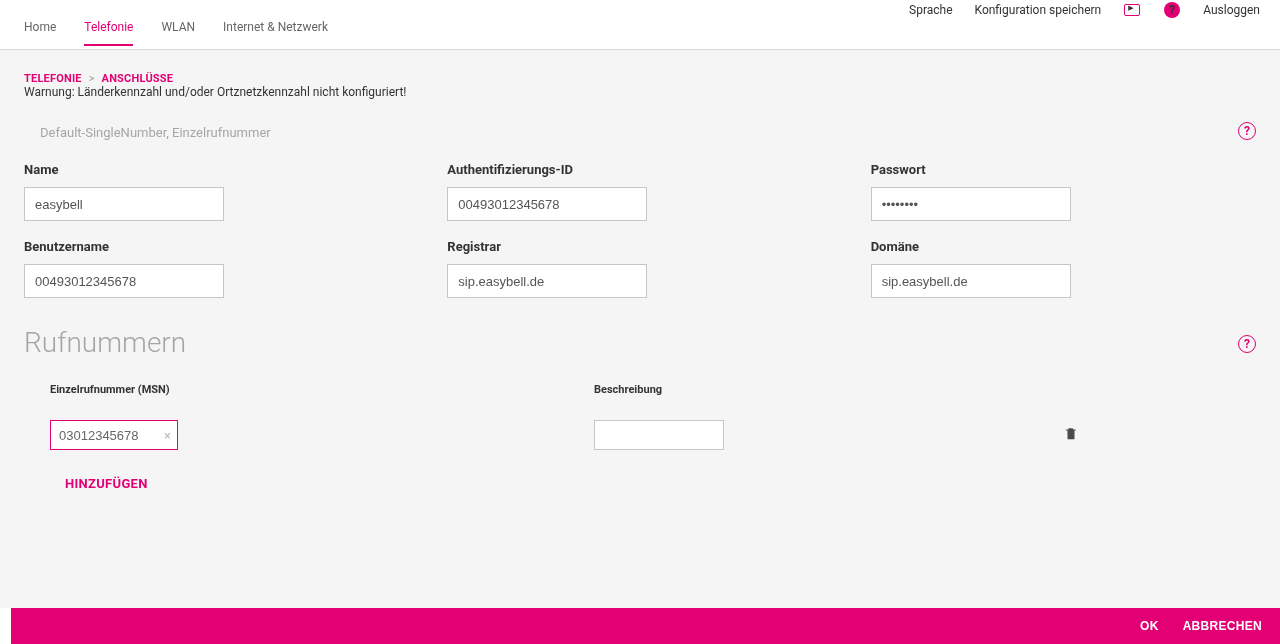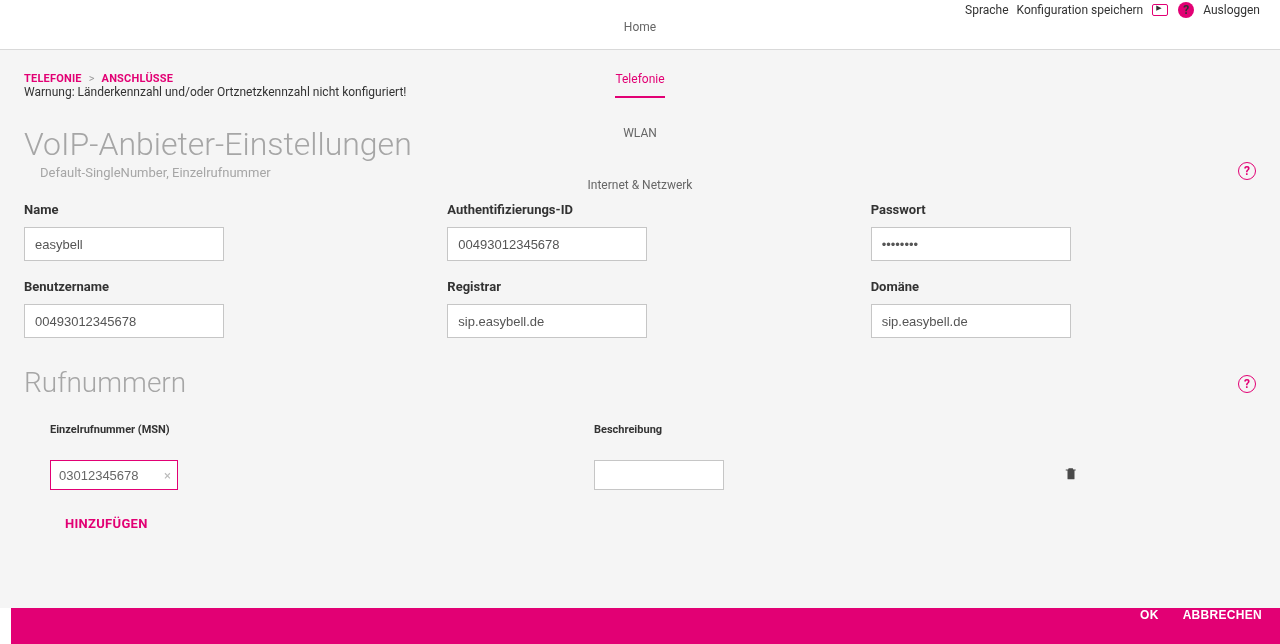--- a/index.html
+++ b/index.html
@@ -14,21 +14,21 @@
     position: relative;
   }
 
   
   .top-bar {
     display: flex;
     justify-content: flex-end;
     align-items: center;
     height: 20px;
     padding: 0 20px;
-    gap: 8px;
+    gap: 22px;
   }
   .top-bar span, .top-bar a {
     font-size: 12px;
     color: #333;
     cursor: pointer;
   }
   .top-icon {
     color: #e20074;
     display: inline-flex;
     align-items: center;
@@ -63,22 +63,21 @@
     text-align: center;
   }
 
   
   .nav-tabs {
     display: flex;
     gap: 28px;
     padding: 0 24px;
     border-bottom: 1px solid #d9d9d9;
     height: 30px;
-    align-items: center;
-    flex-direction: column;
+    align-items: flex-start;
   }
   .nav-tabs a {
     font-size: 12px;
     color: #666;
     text-decoration: none;
     padding-bottom: 10px;
     cursor: pointer;
   }
   .nav-tabs a.active {
     color: #e20074;
@@ -222,21 +221,21 @@
   
   .footer-bar {
     position: absolute;
     bottom: 0;
     left: 0;
     right: 0;
     height: 36px;
     background: #e20074;
     display: flex;
     justify-content: flex-end;
-    align-items: flex-start;
+    align-items: center;
     padding-right: 18px;
     gap: 24px;
     margin-left: 11px;
   }
   .footer-bar button {
     background: transparent;
     border: none;
     color: #fff;
     font-size: 12px;
     font-weight: bold;
@@ -269,21 +268,20 @@
 <div class="content">
 
   <div class="breadcrumb">
     <span>TELEFONIE</span>
     <span class="sep">&gt;</span>
     <span>ANSCHLÜSSE</span>
   </div>
 
   <div class="warning">Warnung: Länderkennzahl und/oder Ortznetzkennzahl nicht konfiguriert!</div>
 
-  <h1 class="page-title">VoIP-Anbieter-Einstellungen</h1>
   <div class="subtitle">Default-SingleNumber, Einzelrufnummer</div>
   <div class="help-right">?</div>
 
   <div class="form-grid">
     <div class="field">
       <label>Name</label>
       <input type="text" value="easybell" style="">
     </div>
     <div class="field">
       <label>Authentifizierungs-ID</label>

